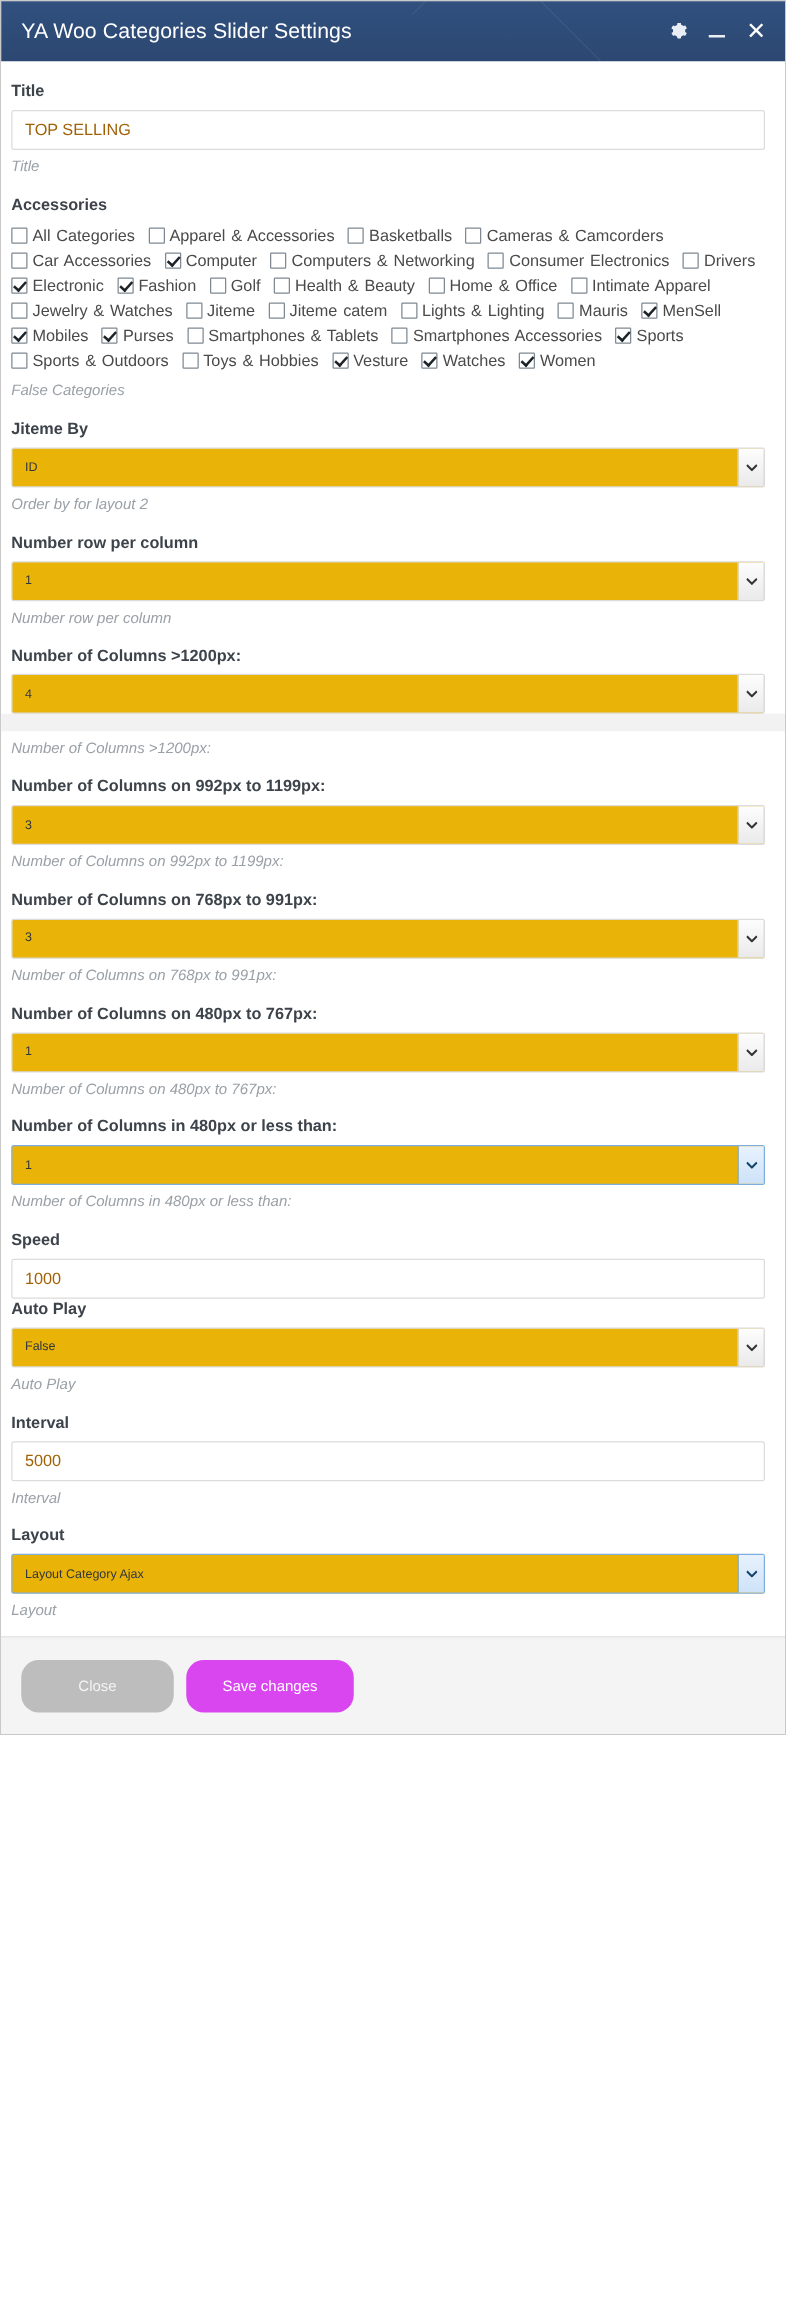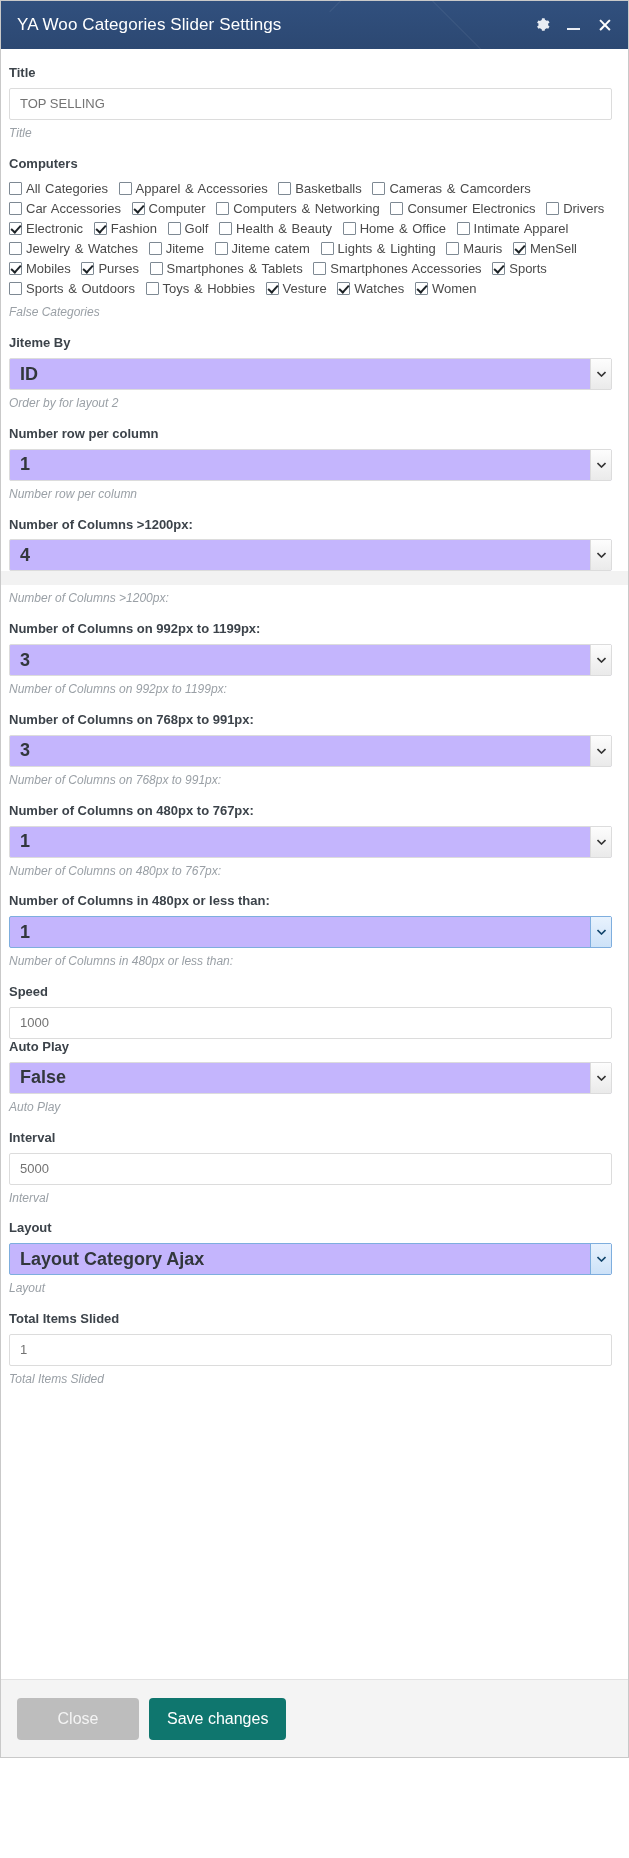--- a/index.html
+++ b/index.html
@@ -15,21 +15,21 @@
     color: #32373c;
     overflow: hidden;
     position: relative;
   }
 
   
   .modal {
     position: absolute;
     left: 0; top: 0;
     width: 629px;
-    height: 1758px;
+    height: 1388px;
     background: #ffffff;
     border: 1px solid #c9c9c9;
     display: flex;
     flex-direction: column;
   }
 
   
   .titlebar {
     height: 48px;
     flex: 0 0 48px;
@@ -120,46 +120,45 @@
     line-height: 1.4;
   }
 
   .text-input {
     display: block;
     width: 100%;
     height: 32px;
     padding: 4px 10px;
     font-family: "Liberation Sans", sans-serif;
     font-size: 13px;
-    color: #737373;
+    color: #a16207;
     background: #fff;
     border: 1px solid #dcdcdc;
     border-radius: 2px;
     outline: none;
   }
 
   
   .select-wrap {
     position: relative;
     width: 100%;
     height: 32px;
   }
   .select-box {
     width: 100%;
     height: 32px;
     border: 1px solid #dcdcdc;
     border-radius: 2px;
-    background: #c4b5fd;
+    background: #eab308;
     display: flex;
     align-items: center;
     padding: 0 34px 0 10px;
-    font-size: 18px;
+    font-size: 10px;
     color: #32373c;
     cursor: default;
-    font-weight: bold;
   }
   .select-arrow {
     position: absolute;
     top: 1px; right: 1px;
     width: 21px; height: 30px;
     background: linear-gradient(180deg, #fdfdfd 0%, #eaeaea 100%);
     border-left: 1px solid #dcdcdc;
     display: flex;
     align-items: center;
     justify-content: center;
@@ -220,35 +219,35 @@
     background: #f4f4f4;
     border-top: 1px solid #e2e2e2;
     padding: 18px 16px;
     display: flex;
     align-items: center;
     gap: 10px;
     height: 78px;
   }
   .btn {
     font-family: "Liberation Sans", sans-serif;
-    font-size: 16px;
+    font-size: 12px;
     border: none;
-    border-radius: 4px;
+    border-radius: 14px;
     padding: 0 18px;
     height: 42px;
     cursor: pointer;
     line-height: 42px;
   }
   .btn-close {
     background: #bdbdbd;
     color: #f4f4f4;
     min-width: 122px;
   }
   .btn-save {
-    background: #0f766e;
+    background: #d946ef;
     color: #ffffff;
     min-width: 134px;
   }
 </style>
 </head>
 <body>
 
 <div class="modal">
 
   <div class="titlebar">
@@ -267,21 +266,21 @@
 
   <div class="modal-body">
 
     <div class="field">
       <div class="field-label">Title</div>
       <input class="text-input" type="text" value="TOP SELLING" style="">
       <div class="field-help">Title</div>
     </div>
 
     <div class="field">
-      <div class="field-label">Computers</div>
+      <div class="field-label">Accessories</div>
       <div class="cat-list" id="cat-list"><span class="cat-item"><span class="cb"></span><span class="cat-label">All Categories</span></span> <span class="cat-item"><span class="cb"></span><span class="cat-label">Apparel &amp; Accessories</span></span> <span class="cat-item"><span class="cb"></span><span class="cat-label">Basketballs</span></span> <span class="cat-item"><span class="cb"></span><span class="cat-label">Cameras &amp; Camcorders</span></span> <span class="cat-item"><span class="cb"></span><span class="cat-label">Car Accessories</span></span> <span class="cat-item"><span class="cb checked"></span><span class="cat-label">Computer</span></span> <span class="cat-item"><span class="cb"></span><span class="cat-label">Computers &amp; Networking</span></span> <span class="cat-item"><span class="cb"></span><span class="cat-label">Consumer Electronics</span></span> <span class="cat-item"><span class="cb"></span><span class="cat-label">Drivers</span></span> <span class="cat-item"><span class="cb checked"></span><span class="cat-label">Electronic</span></span> <span class="cat-item"><span class="cb checked"></span><span class="cat-label">Fashion</span></span> <span class="cat-item"><span class="cb"></span><span class="cat-label">Golf</span></span> <span class="cat-item"><span class="cb"></span><span class="cat-label">Health &amp; Beauty</span></span> <span class="cat-item"><span class="cb"></span><span class="cat-label">Home &amp; Office</span></span> <span class="cat-item"><span class="cb"></span><span class="cat-label">Intimate Apparel</span></span> <span class="cat-item"><span class="cb"></span><span class="cat-label">Jewelry &amp; Watches</span></span> <span class="cat-item"><span class="cb"></span><span class="cat-label">Jiteme</span></span> <span class="cat-item"><span class="cb"></span><span class="cat-label">Jiteme catem</span></span> <span class="cat-item"><span class="cb"></span><span class="cat-label">Lights &amp; Lighting</span></span> <span class="cat-item"><span class="cb"></span><span class="cat-label">Mauris</span></span> <span class="cat-item"><span class="cb checked"></span><span class="cat-label">MenSell</span></span> <span class="cat-item"><span class="cb checked"></span><span class="cat-label">Mobiles</span></span> <span class="cat-item"><span class="cb checked"></span><span class="cat-label">Purses</span></span> <span class="cat-item"><span class="cb"></span><span class="cat-label">Smartphones &amp; Tablets</span></span> <span class="cat-item"><span class="cb"></span><span class="cat-label">Smartphones Accessories</span></span> <span class="cat-item"><span class="cb checked"></span><span class="cat-label">Sports</span></span> <span class="cat-item"><span class="cb"></span><span class="cat-label">Sports &amp; Outdoors</span></span> <span class="cat-item"><span class="cb"></span><span class="cat-label">Toys &amp; Hobbies</span></span> <span class="cat-item"><span class="cb checked"></span><span class="cat-label">Vesture</span></span> <span class="cat-item"><span class="cb checked"></span><span class="cat-label">Watches</span></span> <span class="cat-item"><span class="cb checked"></span><span class="cat-label">Women</span></span> </div>
       <div class="field-help">False Categories</div>
     </div>
 
 
     <div class="field">
       <div class="field-label">Jiteme By</div>
       <div class="select-wrap">
         <div class="select-box">ID</div>
         <div class="select-arrow">

